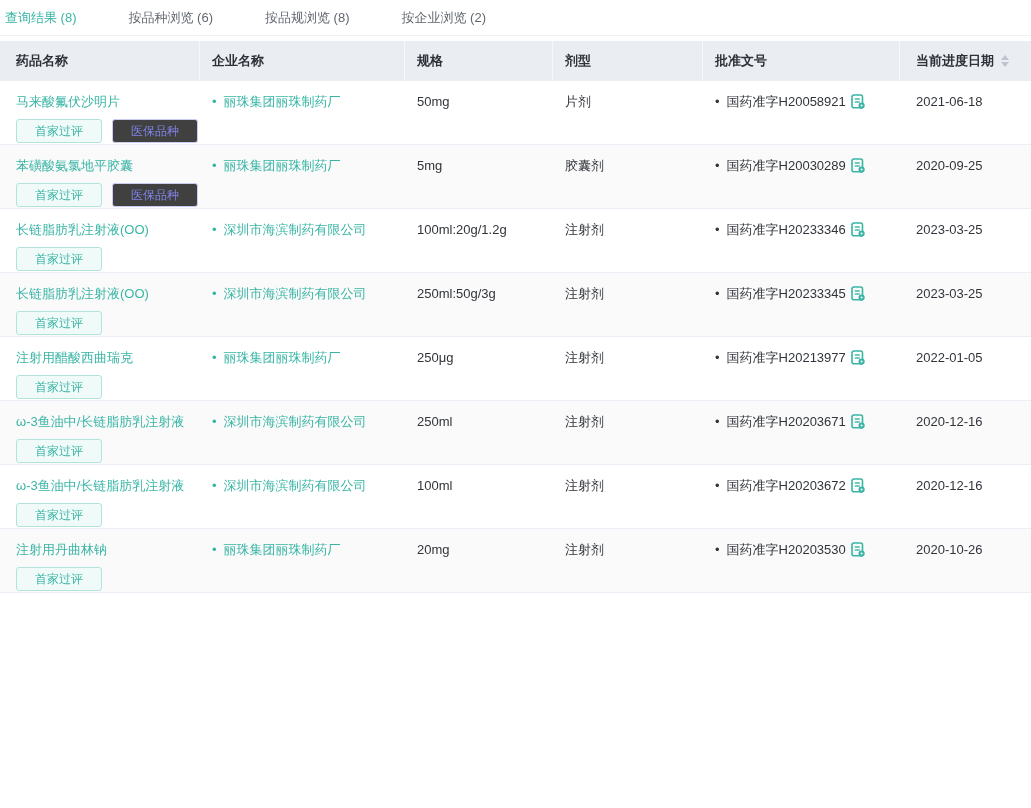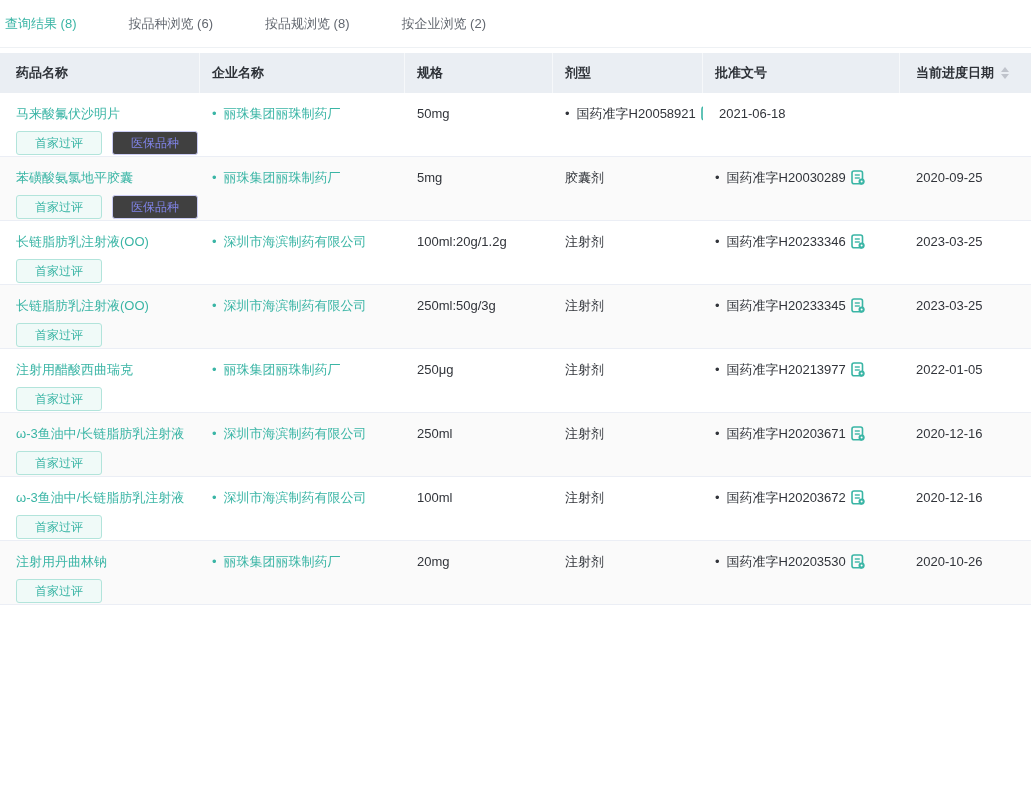--- a/index.html
+++ b/index.html
@@ -6,21 +6,21 @@
   html, body { margin: 0; padding: 0; }
   body {
     width: 1031px; height: 808px; overflow: hidden;
     background: #fff;
     font-family: "Liberation Sans", "DejaVu Sans", sans-serif;
     color: #31343a;
   }
   
   .tab-bar {
     display: flex; align-items: center;
-    height: 48px; padding-left: 5px;
+    height: 36px; padding-left: 5px;
     border-bottom: 1px solid #eef1f4;
   }
   .tab {
     font-size: 13px; color: #62676f;
     margin-right: 52px; cursor: pointer; white-space: nowrap;
   }
   .tab.active { color: #3ab5a5; }
   
   .table-wrap { margin-top: 5px; }
   .thead, .row {
@@ -105,20 +105,21 @@
       <div><span class="link">马来酸氟伏沙明片</span></div>
       <div class="tags">
             <span class="tag teal">首家过评</span>
             <span class="tag purple">医保品种</span>
           </div>
     </div>
     <div class="cell">
       <span class="bullet teal">•</span><span class="link">丽珠集团丽珠制药厂</span>
     </div>
     <div class="cell">50mg</div>
+    <div class="cell">片剂</div>
     <div class="cell">
       <span class="bullet dark">•</span><span>国药准字H20058921</span><span class="approval-icon">
         <svg width="14" height="15" viewBox="0 0 14 15">
           <rect x="1" y="1" width="10.5" height="12.8" rx="2" fill="none" stroke="#3ab5a5" stroke-width="1.6"></rect>
           <line x1="3.8" y1="5" x2="8.8" y2="5" stroke="#3ab5a5" stroke-width="1.4"></line>
           <line x1="3.8" y1="8" x2="8.8" y2="8" stroke="#3ab5a5" stroke-width="1.4"></line>
           <circle cx="10.6" cy="11.6" r="3.1" fill="#3ab5a5"></circle>
           <circle cx="10.6" cy="11.6" r="1" fill="#ffffff"></circle>
         </svg>
       </span>

